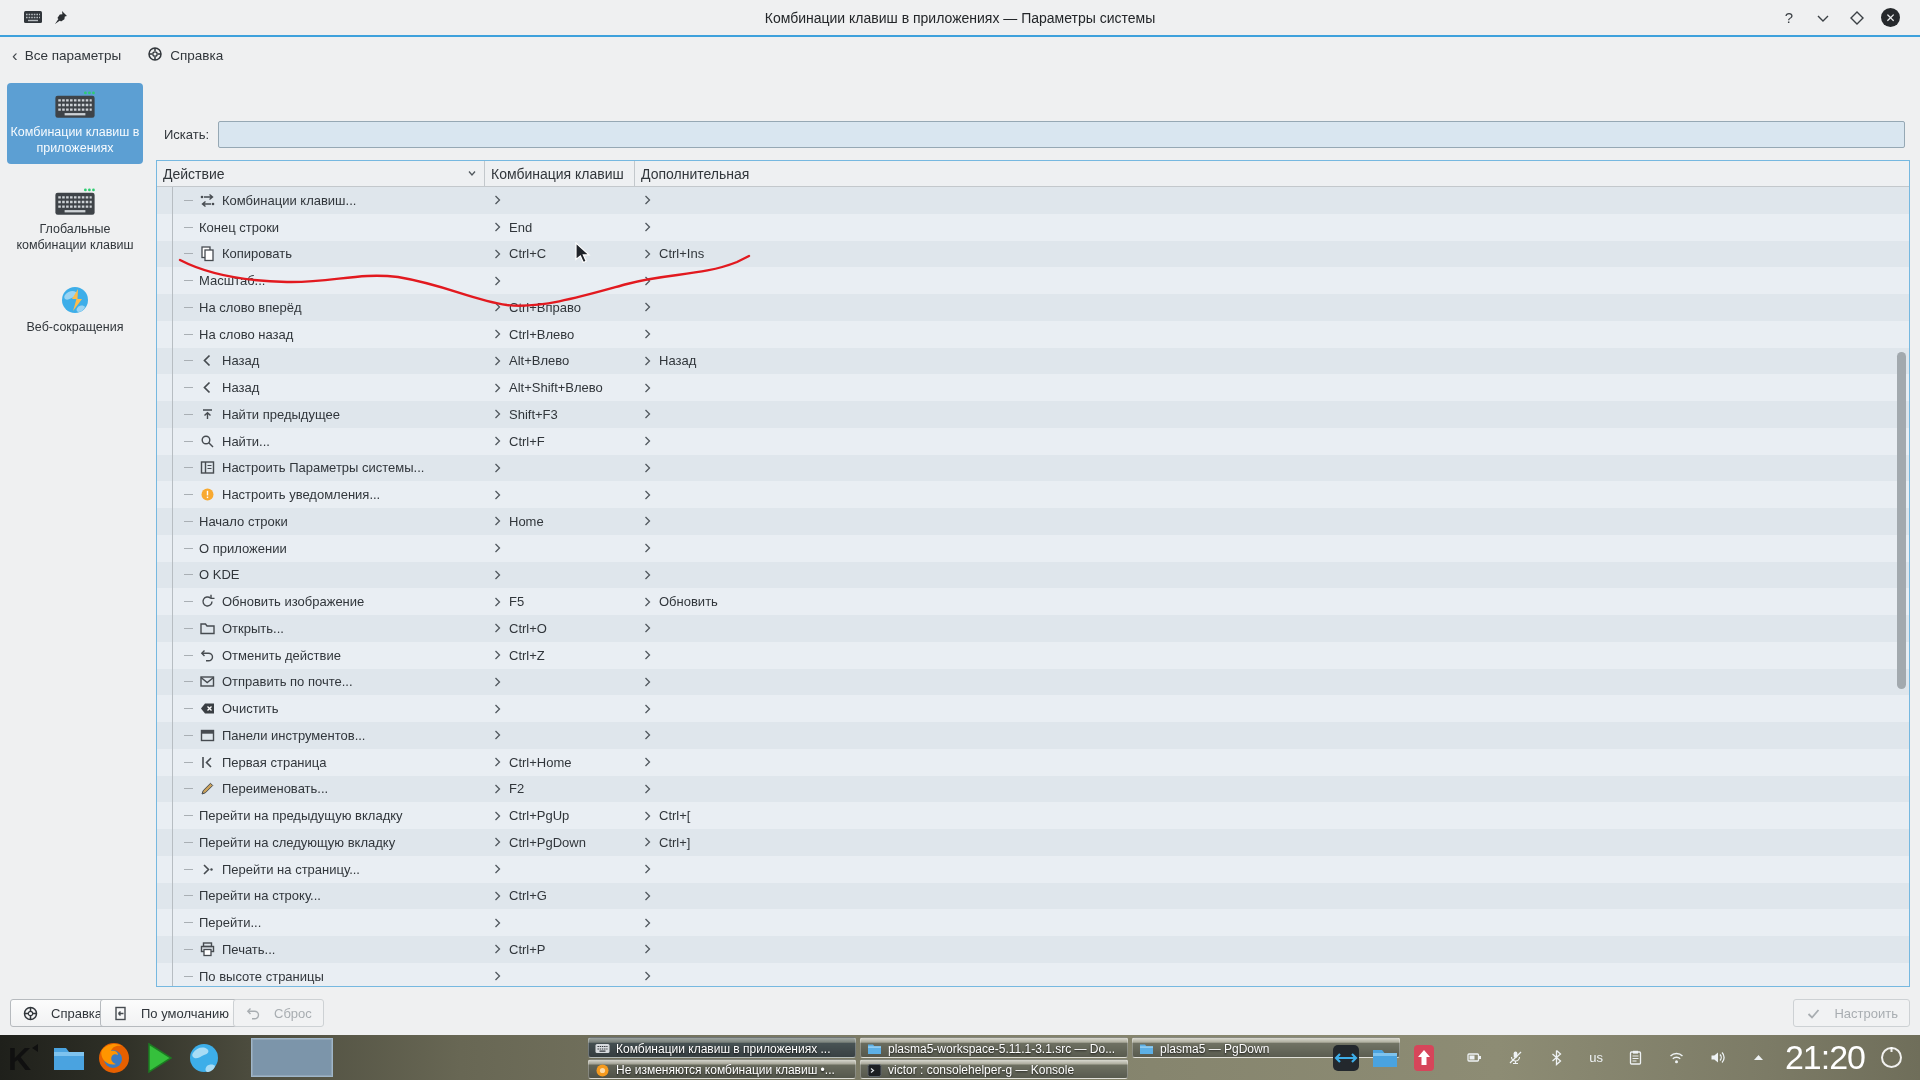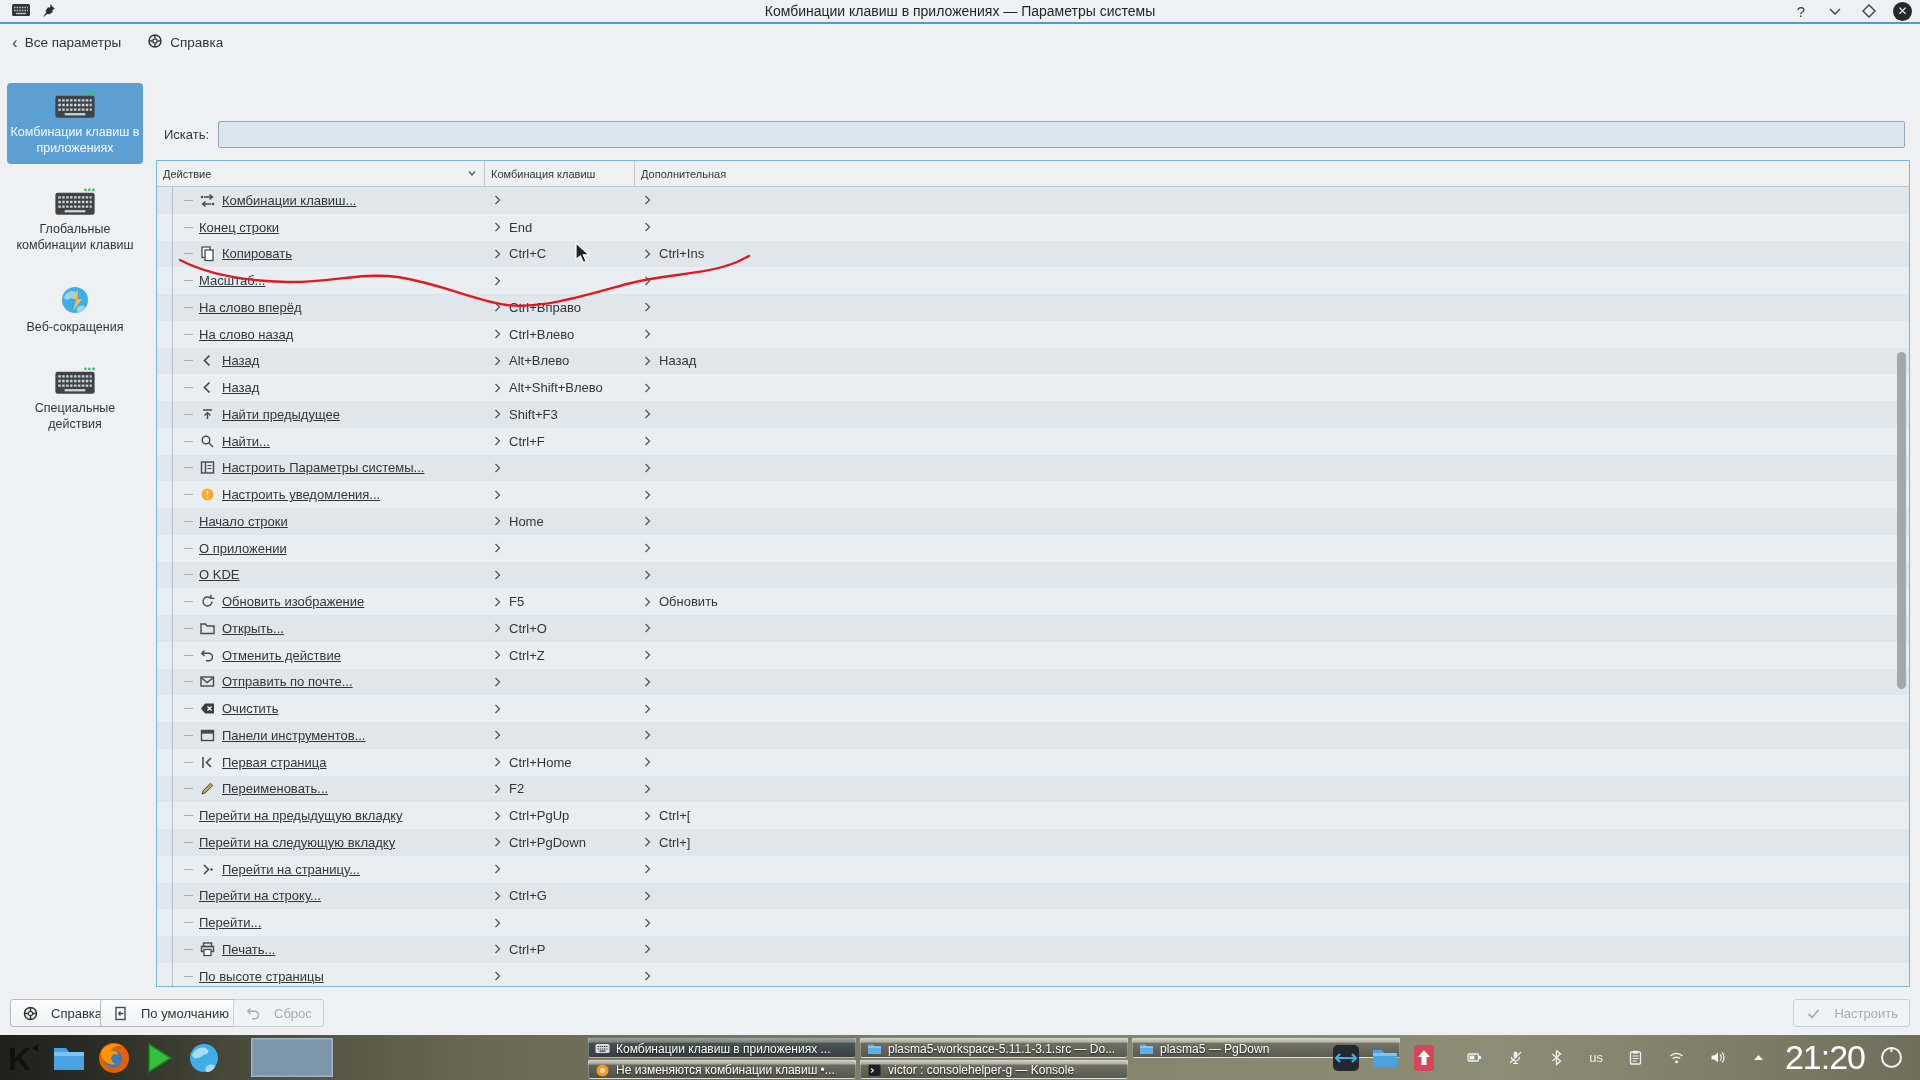--- a/index.html
+++ b/index.html
@@ -1,22 +1,22 @@
 <!DOCTYPE html>
 <html><head>
 <meta charset="utf-8">
 <style>
   * { box-sizing: border-box; }
   html,body { margin:0; padding:0; width:1920px; height:1080px; overflow:hidden;
               font-family:"Liberation Sans", sans-serif; }
   body { background:#eff0f1; position:relative; }
 
   
-  .titlebar { height:24px; background:#eff0f1; display:flex; align-items:center;
-              padding:0 8px; position:relative; border-bottom:2px solid #3ea1dc; }
+  .titlebar { height:37px; background:#eff0f1; display:flex; align-items:center;
+              padding:0 20px; position:relative; border-bottom:2px solid #3ea1dc; }
   .titlebar .appicon { width:18px; height:16px; margin-left:4px; }
   .titlebar .pin { width:14px; height:16px; margin-left:12px; }
   .tb-title { position:absolute; left:0; right:0; text-align:center; font-size:14px;
               color:#232629; pointer-events:none; }
   .tb-btns { margin-left:auto; display:flex; align-items:center; gap:14px; z-index:2; }
   .tb-btn { width:20px; height:20px; display:flex; align-items:center; justify-content:center;
             font-size:15px; color:#3b4045; }
   .tb-close { width:19px; height:19px; border-radius:50%; background:#26292c; color:#eff0f1;
               font-size:12px; display:flex; align-items:center; justify-content:center; }
 
@@ -37,31 +37,31 @@
   .page-title { position:absolute; top:14px; left:14px; font-size:17px; color:#26292c; }
   .search-row { position:absolute; top:55px; left:14px; right:15px; display:flex; align-items:center; }
   .search-label { font-size:13px; color:#31363b; margin-right:9px; }
   .search-input { flex:1; height:27px; background:#d9e6f0; border:1px solid #96a8b4;
                   border-radius:2px; font-size:13px; padding:0 6px; color:#31363b; outline:none; }
 
   
   .table { position:absolute; top:94px; left:6px; right:10px; height:827px;
            border:1px solid #76b8e0; background:#e9eef3; overflow:hidden; }
   .thead { display:flex; height:26px; background:#eef0f2; border-bottom:1px solid #c3c8cc;
-           font-size:11px; color:#31363b; align-items:stretch; }
+           font-size:14px; color:#31363b; align-items:stretch; }
   .th { display:flex; align-items:center; padding-left:6px; }
   .th1 { width:328px; border-right:1px solid #c3c8cc; justify-content:space-between; padding-right:6px; }
   .th2 { width:150px; border-right:1px solid #c3c8cc; }
   .th3 { flex:1; }
   .rows { position:relative; }
   .rows .treeline { position:absolute; left:15px; top:0; bottom:0; width:1px; background:#b7bdc2; }
   .row { display:flex; height:26.75px; align-items:center; font-size:13px; color:#31363b; }
   .row:nth-child(odd) { background:#e9eef3; }
   .row:nth-child(even) { background:#dfe6ec; }
-  .c1 { width:328px; display:flex; align-items:center; overflow:hidden; white-space:nowrap;text-decoration:underline; }
+  .c1 { width:328px; display:flex; align-items:center; overflow:hidden; white-space:nowrap; }
   .c2 { width:150px; display:flex; align-items:center; }
   .c3 { flex:1; display:flex; align-items:center; }
   .branch { flex:none; width:9px; border-top:1px solid #a9afb4; margin:0 6px 0 27px; }
   .ricon { flex:none; width:17px; height:17px; margin-right:6px; display:flex; align-items:center; }
   .exp { width:12px; height:12px; margin:0 5px 0 7px; flex:none; }
   .sb-thumb { position:absolute; right:3px; top:191px; width:9px; height:337px;
               background:#a2a9ae; border-radius:4.5px; }
 
   
   .footer { position:absolute; left:0; right:0; bottom:45px; height:43px; background:#eff0f1; }
@@ -180,35 +180,20 @@
       <div class="side-item">
         <span class="side-icon">
           <svg width="100%" height="100%" viewBox="0 0 30 30">
             <circle cx="15" cy="15" r="13" fill="#3daee9"></circle>
    <path d="M5 10c3-4 8-5 11-3 2 1 1 4-2 5-3 1-6 4-9 2-1-1-1-3 0-4z" fill="#9bd4f2"></path>
    <path d="M18 22c2-2 6-2 7 0-1 3-4 5-7 5-2-1-2-3 0-5z" fill="#9bd4f2"></path>
    <path d="M18 4l-6 10h4.5L13 26l9-12h-4.5z" fill="#fdbc4b"></path>
           </svg>
         </span>
         <div>Веб-сокращения</div>
-      </div>
-      <div class="side-item">
-        <span class="side-icon">
-          <svg width="100%" height="100%" viewBox="0 0 36 26">
-            <rect x="1" y="5" width="34" height="19" rx="2" fill="#3e4348"></rect>
-   <circle cx="27" cy="2.5" r="1.2" fill="#2ecc71"></circle>
-            <circle cx="30.5" cy="2.5" r="1.2" fill="#2ecc71"></circle>
-            <circle cx="34" cy="2.5" r="1.2" fill="#2ecc71"></circle>
-   <line x1="3.5" y1="9" x2="32.5" y2="9" stroke="#cdd2d6" stroke-width="2" stroke-dasharray="2.2 1.2"></line>
-   <line x1="3.5" y1="13" x2="32.5" y2="13" stroke="#cdd2d6" stroke-width="2" stroke-dasharray="2.2 1.2"></line>
-   <line x1="3.5" y1="17" x2="32.5" y2="17" stroke="#cdd2d6" stroke-width="2" stroke-dasharray="2.2 1.2"></line>
-   <line x1="9" y1="21" x2="27" y2="21" stroke="#cdd2d6" stroke-width="2"></line>
-          </svg>
-        </span>
-        <div>Специальные действия</div>
       </div>
     </div>
   <div class="content">
     <div class="search-row">
       <span class="search-label">Искать:</span>
       <input class="search-input" value="" style="">
     </div>
     <div class="table">
       <div class="thead">
         <div class="th th1">

